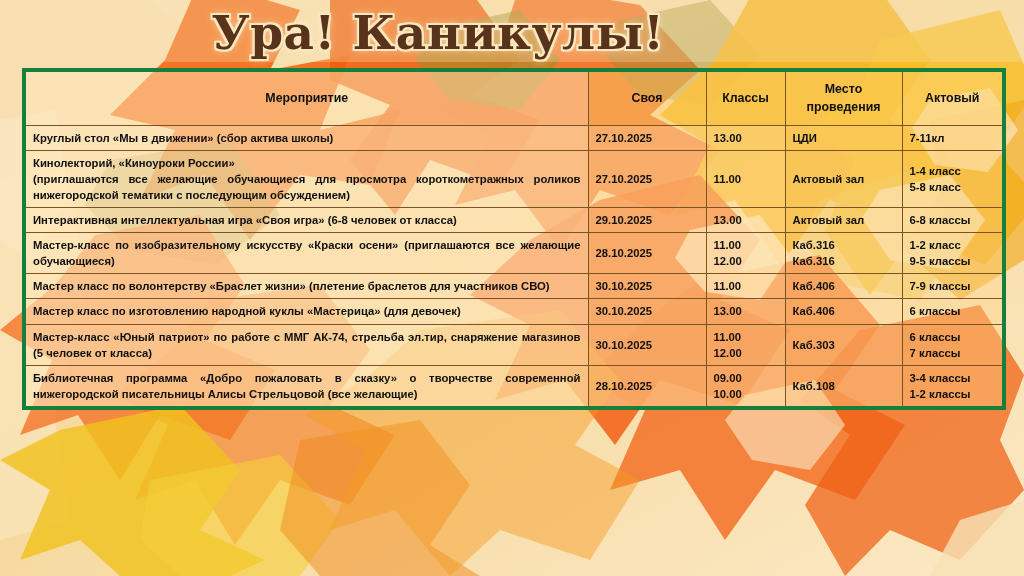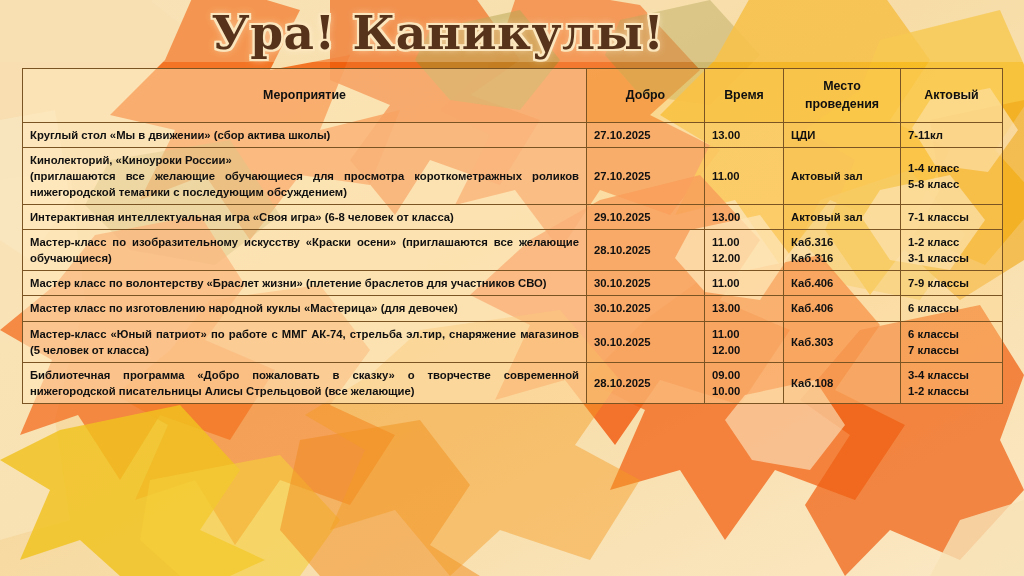--- a/index.html
+++ b/index.html
@@ -35,21 +35,21 @@
   }
 
   
   .table-wrap{
     position:absolute; left:22px; top:68px; width:980px; z-index:2;
   }
   table{
     width:980px;
     border-collapse:collapse;
     table-layout:fixed;
-    border:1px solid #15803d;
+    border:4px solid #15803d;
   }
   col.c-event { width:564px; }
   col.c-date  { width:118px; }
   col.c-time  { width:79px;  }
   col.c-place { width:117px; }
   col.c-class { width:102px; }
 
   th,td{
     border:1px solid #7a5523;
     padding:4px 7px;
@@ -143,22 +143,22 @@
   <colgroup>
     <col class="c-event">
         <col class="c-date">
         <col class="c-time">
         <col class="c-place">
         <col class="c-class">
   </colgroup>
   <thead>
     <tr>
       <th class="ev-head">Мероприятие</th>
-      <th>Добро</th>
-      <th>Время</th>
+      <th>Своя</th>
+      <th>Классы</th>
       <th>
         <span class="ln">Место</span>
         <span class="ln">проведения</span>
       </th>
       <th>Актовый</th>
     </tr>
   </thead>
   <tbody>
         <tr>
           <td class="ev">Круглый стол «Мы в движении»  (сбор актива школы)</td>
@@ -190,37 +190,37 @@
         <tr>
           <td class="ev">Интерактивная интеллектуальная  игра «Своя игра» (6-8 человек от класса)</td>
           <td class="ctr date">29.10.2025</td>
           <td class="ctr time">
             <span class="ln">13.00</span>
           </td>
           <td class="ctr place">
             <span class="ln">Актовый зал</span>
           </td>
           <td class="ctr cls">
-            <span class="ln">7-1 классы</span>
+            <span class="ln">6-8 классы</span>
           </td>
         </tr>
         <tr>
           <td class="ev">Мастер-класс по изобразительному искусству «Краски осени» (приглашаются все желающие обучающиеся)</td>
           <td class="ctr date">28.10.2025</td>
           <td class="ctr time">
             <span class="ln">11.00</span>
             <span class="ln">12.00</span>
           </td>
           <td class="ctr place">
             <span class="ln">Каб.316</span>
             <span class="ln">Каб.316</span>
           </td>
           <td class="ctr cls">
             <span class="ln">1-2 класс</span>
-            <span class="ln">3-1 классы</span>
+            <span class="ln">9-5 классы</span>
           </td>
         </tr>
         <tr>
           <td class="ev">Мастер класс по волонтерству «Браслет жизни»    (плетение браслетов для участников СВО)</td>
           <td class="ctr date">30.10.2025</td>
           <td class="ctr time">
             <span class="ln">11.00</span>
           </td>
           <td class="ctr place">
             <span class="ln">Каб.406</span>

